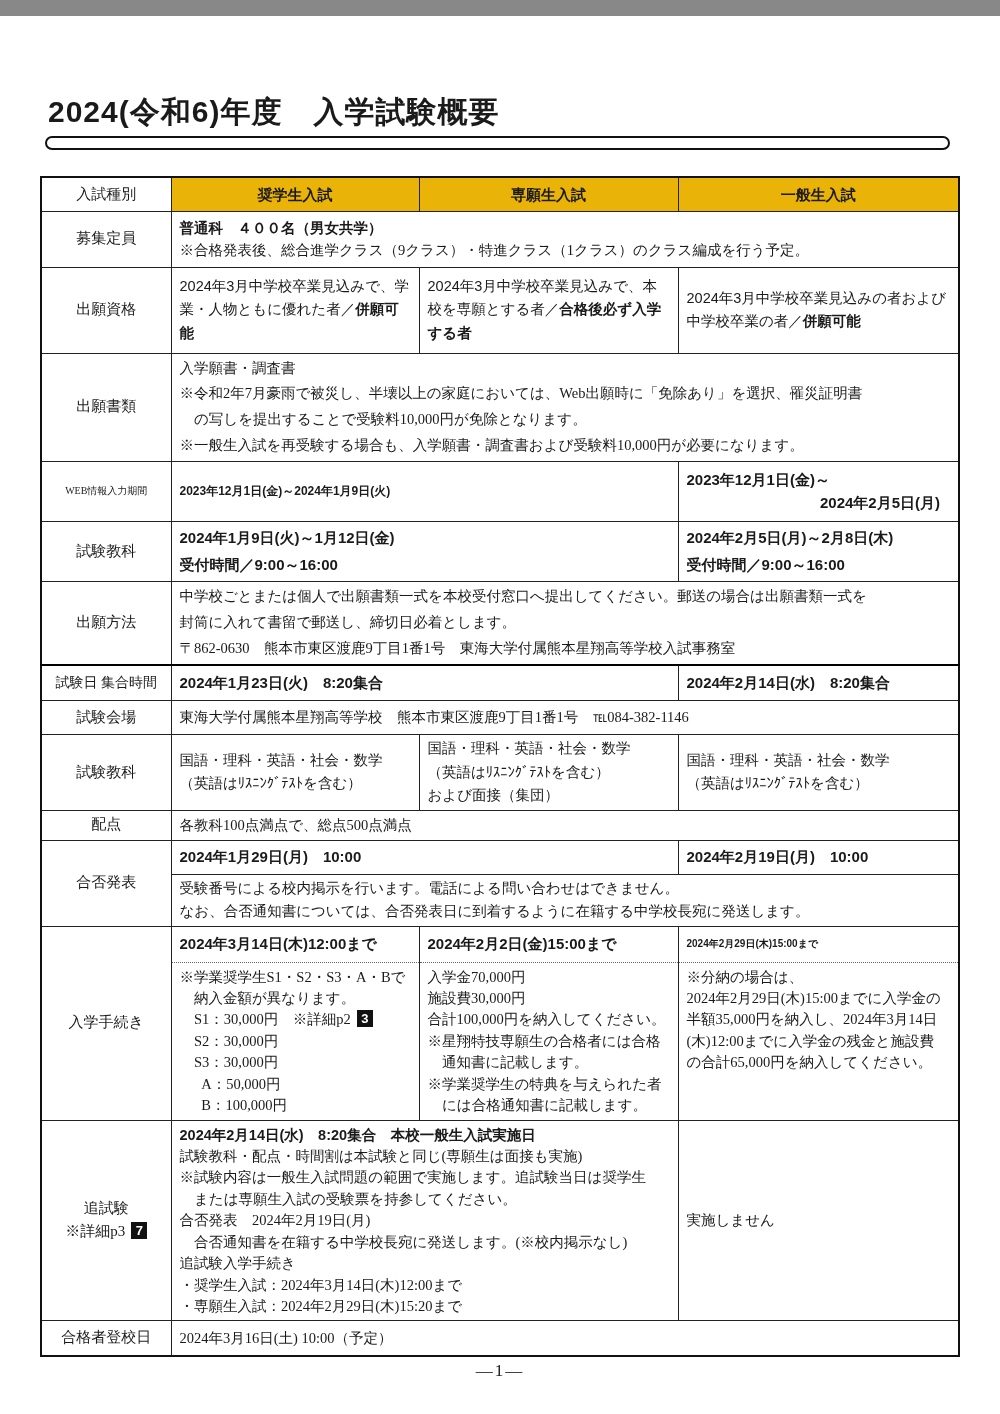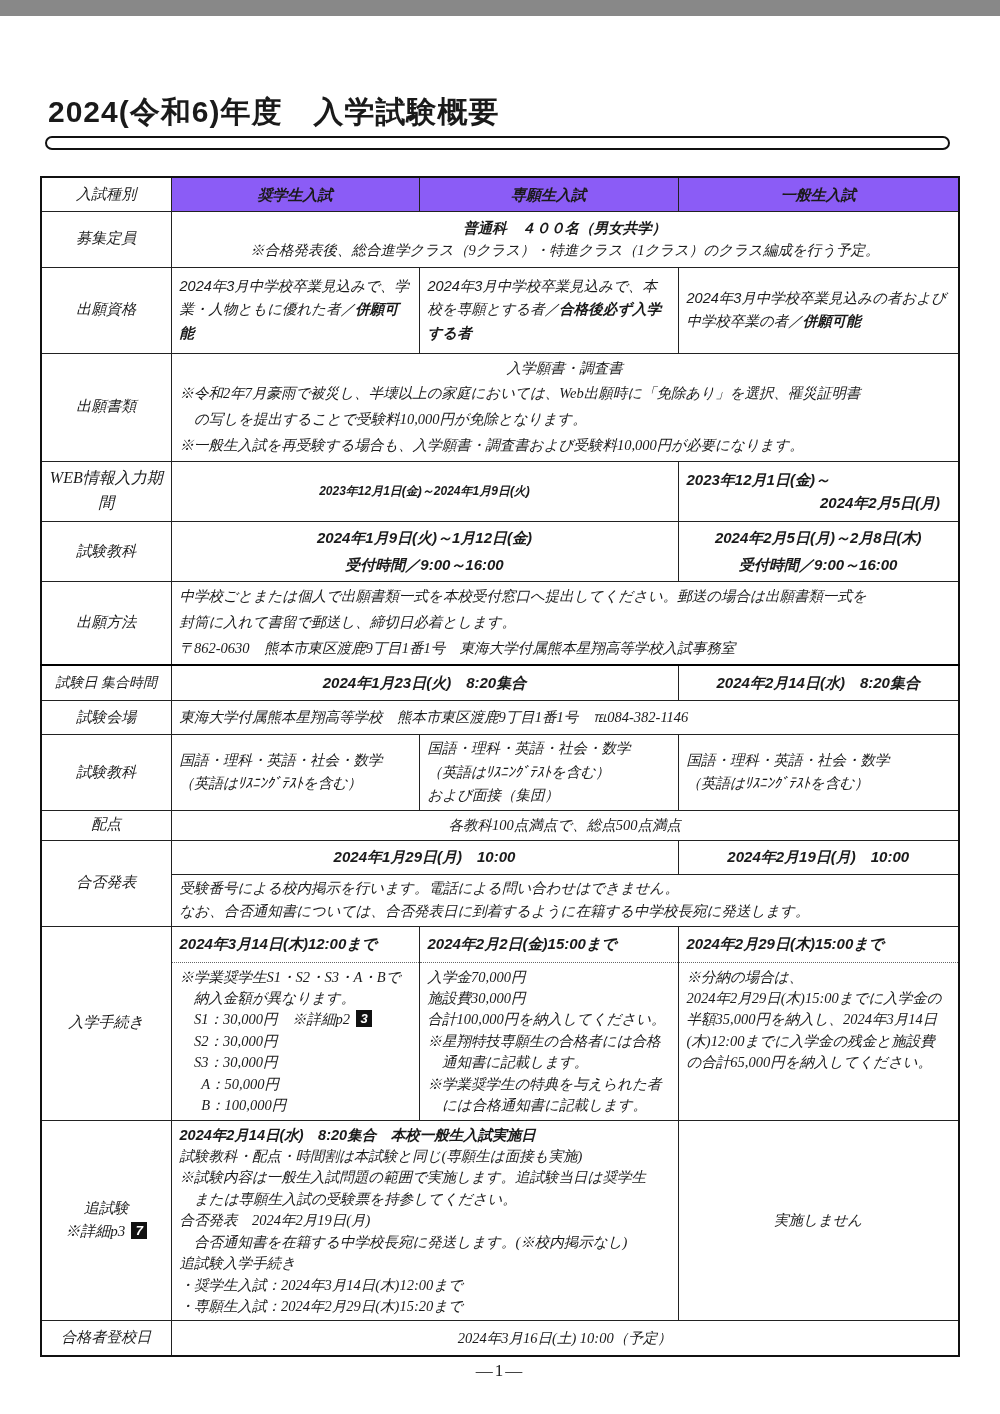--- a/index.html
+++ b/index.html
@@ -20,30 +20,30 @@
     white-space:nowrap;
   }
   .title-bar{
     position:absolute;left:45px;top:120px;width:901px;height:10px;
     border:2px solid #111;border-radius:8px;background:#fff;
   }
   table.main{
     position:absolute;left:40px;top:160px;width:918px;
     border-collapse:collapse;table-layout:fixed;
     border:2.5px solid #111;
-    font-size:14.5px;line-height:1.55;font-style:italic;
+    font-size:14.5px;line-height:1.55;
   }
   col.c0{width:130px}col.c1{width:248px}col.c2{width:259px}col.c3{width:281px}
   td,th{border:1px solid var(--line);padding:2px 8px;vertical-align:middle;overflow:hidden;}
   th.rowlabel{font-weight:normal;text-align:center;font-size:15px;padding:2px 3px;background:#fff;}
   td.colhead{
-    background:#8b5cf6;font-family:var(--sans);font-weight:bold;
+    background:#eab308;font-family:var(--sans);font-weight:bold;
     text-align:center;font-size:15px;
   }
-  .center{text-align:center}
+  .center{}
   .right{text-align:right}
   .sansb{font-family:var(--sans);font-weight:bold;}
   .sans{font-family:var(--sans);}
   .b{font-weight:bold;}
   .top{vertical-align:top;padding-top:4px;}
   .ind1{padding-left:1em;}
   .ind15{padding-left:1.5em;}
   .thick-top td,.thick-top th{border-top:2px solid #000;}
   .dottedb{border-bottom:1px dotted #666;}
   .no-top{border-top:none;}
@@ -110,21 +110,21 @@
       <th class="rowlabel">出願書類</th>
       <td colspan="3" class="lh-loose">
         <div class="center">入学願書・調査書</div>
         <div>※令和2年7月豪雨で被災し、半壊以上の家庭においては、Web出願時に「免除あり」を選択、罹災証明書</div>
         <div class="ind1">の写しを提出することで受験料10,000円が免除となります。</div>
         <div>※一般生入試を再受験する場合も、入学願書・調査書および受験料10,000円が必要になります。</div>
       </td>
     </tr>
 
     <tr style="height:60px">
-      <th class="rowlabel" style="font-size:16px">WEB情報入力期間</th>
+      <th class="rowlabel" style="font-size:10px">WEB情報入力期間</th>
       <td colspan="2" class="center sansb" style="font-size:12px">2023年12月1日(金)～2024年1月9日(火)</td>
       <td class="sansb" style="font-size:15px">
         <div>2023年12月1日(金)～</div>
         <div class="right" style="padding-right:10px">2024年2月5日(月)</div>
       </td>
     </tr>
 
     <tr style="height:60px">
       <th class="rowlabel">試験教科</th>
       <td colspan="2" class="center sansb kikan-line" style="font-size:15px">
@@ -188,21 +188,21 @@
       <td colspan="3" class="lh-med">
         <div>受験番号による校内掲示を行います。電話による問い合わせはできません。</div>
         <div>なお、合否通知書については、合否発表日に到着するように在籍する中学校長宛に発送します。</div>
       </td>
     </tr>
 
     <tr style="height:36px">
       <th class="rowlabel" rowspan="2">入学手続き</th>
       <td class="sansb dottedb" style="font-size:15px">2024年3月14日(木)12:00まで</td>
       <td class="sansb dottedb" style="font-size:15px">2024年2月2日(金)15:00まで</td>
-      <td class="sansb dottedb" style="font-size:15px">2024年2月29日(木)15:00まで</td>
+      <td class="sansb dottedb" style="font-size:10px">2024年2月29日(木)15:00まで</td>
     </tr>
     <tr style="height:158px">
       <td class="top no-top lh-tight">
         <div>※学業奨学生S1・S2・S3・A・Bで</div>
         <div class="ind1">納入金額が異なります。</div>
         <div class="ind1"><span>S1：30,000円　※詳細p2</span><span class="badge">3</span></div>
         <div class="ind1">S2：30,000円</div>
         <div class="ind1">S3：30,000円</div>
         <div class="ind15">A：50,000円</div>
         <div class="ind15">B：100,000円</div>

